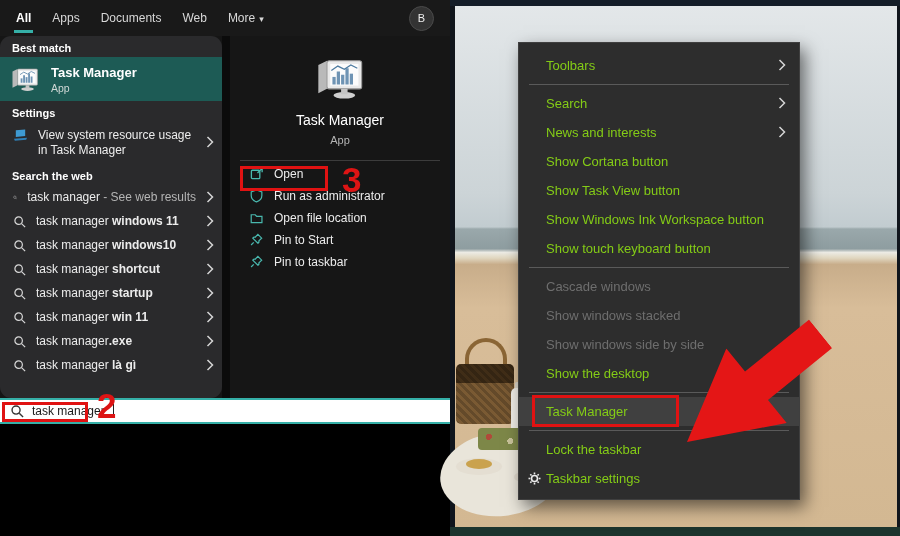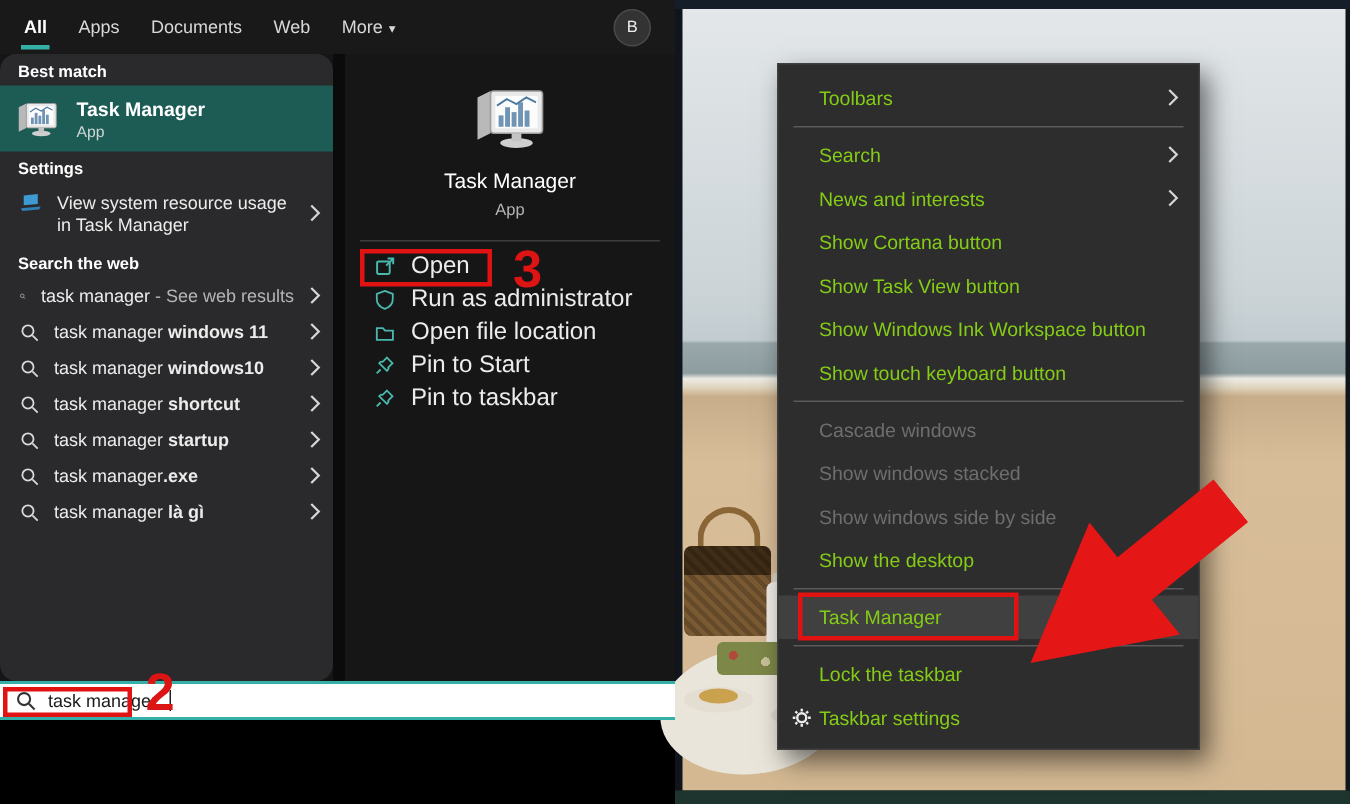--- a/index.html
+++ b/index.html
@@ -1,20 +1,20 @@
 <!DOCTYPE html>
 <html><head>
 <meta charset="utf-8">
 <style>
   * { margin:0; padding:0; box-sizing:border-box; }
   body { background:#000; font-family:"Liberation Sans", sans-serif; }
   .stage { position:relative; width:900px; height:536px; overflow:hidden; background:#000; }
 
   
-  .left-half { position:absolute; left:0; top:0; width:450px; height:480px; background:#151515; }
+  .left-half { position:absolute; left:0; top:0; width:450px; height:424px; background:#151515; }
 
   .tabbar { position:absolute; left:0; top:0; width:450px; height:36px; background:#191919;
             display:flex; align-items:center; gap:21px; padding:0 16px; z-index:3; }
   .tab { position:relative; font-size:12px; color:#d8d8d8; cursor:default; }
   .tab.active { color:#fff; font-weight:bold; }
   .tab.active::after { content:""; position:absolute; left:-2px; right:-2px; bottom:-8px; height:3px; background:#35b0a8; }
   .tab-caret { font-size:9px; color:#d8d8d8; margin-left:4px; }
   .avatar { margin-left:auto; width:25px; height:25px; border-radius:50%; background:#333;
             border:1px solid #4a4a4a; color:#eee; font-size:11px; display:flex; align-items:center; justify-content:center; }
 
@@ -40,22 +40,22 @@
   .hint { color:#b5b5b5; white-space:pre;margin-top:12px; }
   .pre { white-space:pre; }
 
   .chev { flex:0 0 auto; }
 
   
   .app-hero { display:flex; flex-direction:column; align-items:center; margin-top:20px; }
   .app-title { margin-top:12px; font-size:14px; color:#fff; }
   .app-sub { margin-top:6px; font-size:11px; color:#b5b5b5; }
   .d-sep { height:1px; background:#3c3c3c; margin:14px 10px 6px; }
-  .action-row { height:22px; display:flex; align-items:center; gap:10px; padding-left:20px;
-                font-size:16px; color:#ececec; }
+  .action-row { height:22px; display:flex; align-items:flex-start; gap:10px; padding-left:20px;
+                font-size:12px; color:#ececec; }
   .action-icon { width:14px; height:14px; flex:0 0 auto; }
 
   
   .searchbar { position:absolute; left:0; right:0; bottom:0; height:26px; background:#fff;
                border-top:2px solid #35b0a8; border-bottom:2px solid #35b0a8;
                display:flex; align-items:center; gap:8px; padding:0 10px; z-index:4; }
   .searchbar .query { font-size:12px; color:#1a1a1a; }
   .caret-bar { width:1px; height:14px; background:#222; }
 
   
@@ -259,20 +259,29 @@
             </svg>
           <span><span class="pre">task manager</span><span class="kw"> startup</span></span>
           <svg class="chev" width="8" height="12" viewBox="0 0 8 12">
               <use href="#i-chev"></use>
             </svg>
         </div>
         <div class="s-row">
           <svg width="13" height="13" viewBox="0 0 15 15">
               <use href="#i-mag-light"></use>
             </svg>
+          <span><span class="pre">task manager</span><span class="kw"> win 11</span></span>
+          <svg class="chev" width="8" height="12" viewBox="0 0 8 12">
+              <use href="#i-chev"></use>
+            </svg>
+        </div>
+        <div class="s-row">
+          <svg width="13" height="13" viewBox="0 0 15 15">
+              <use href="#i-mag-light"></use>
+            </svg>
           <span><span class="pre">task manager</span><span class="kw">.exe</span></span>
           <svg class="chev" width="8" height="12" viewBox="0 0 8 12">
               <use href="#i-chev"></use>
             </svg>
         </div>
         <div class="s-row">
           <svg width="13" height="13" viewBox="0 0 15 15">
               <use href="#i-mag-light"></use>
             </svg>
           <span><span class="pre">task manager</span><span class="kw"> là gì</span></span>

